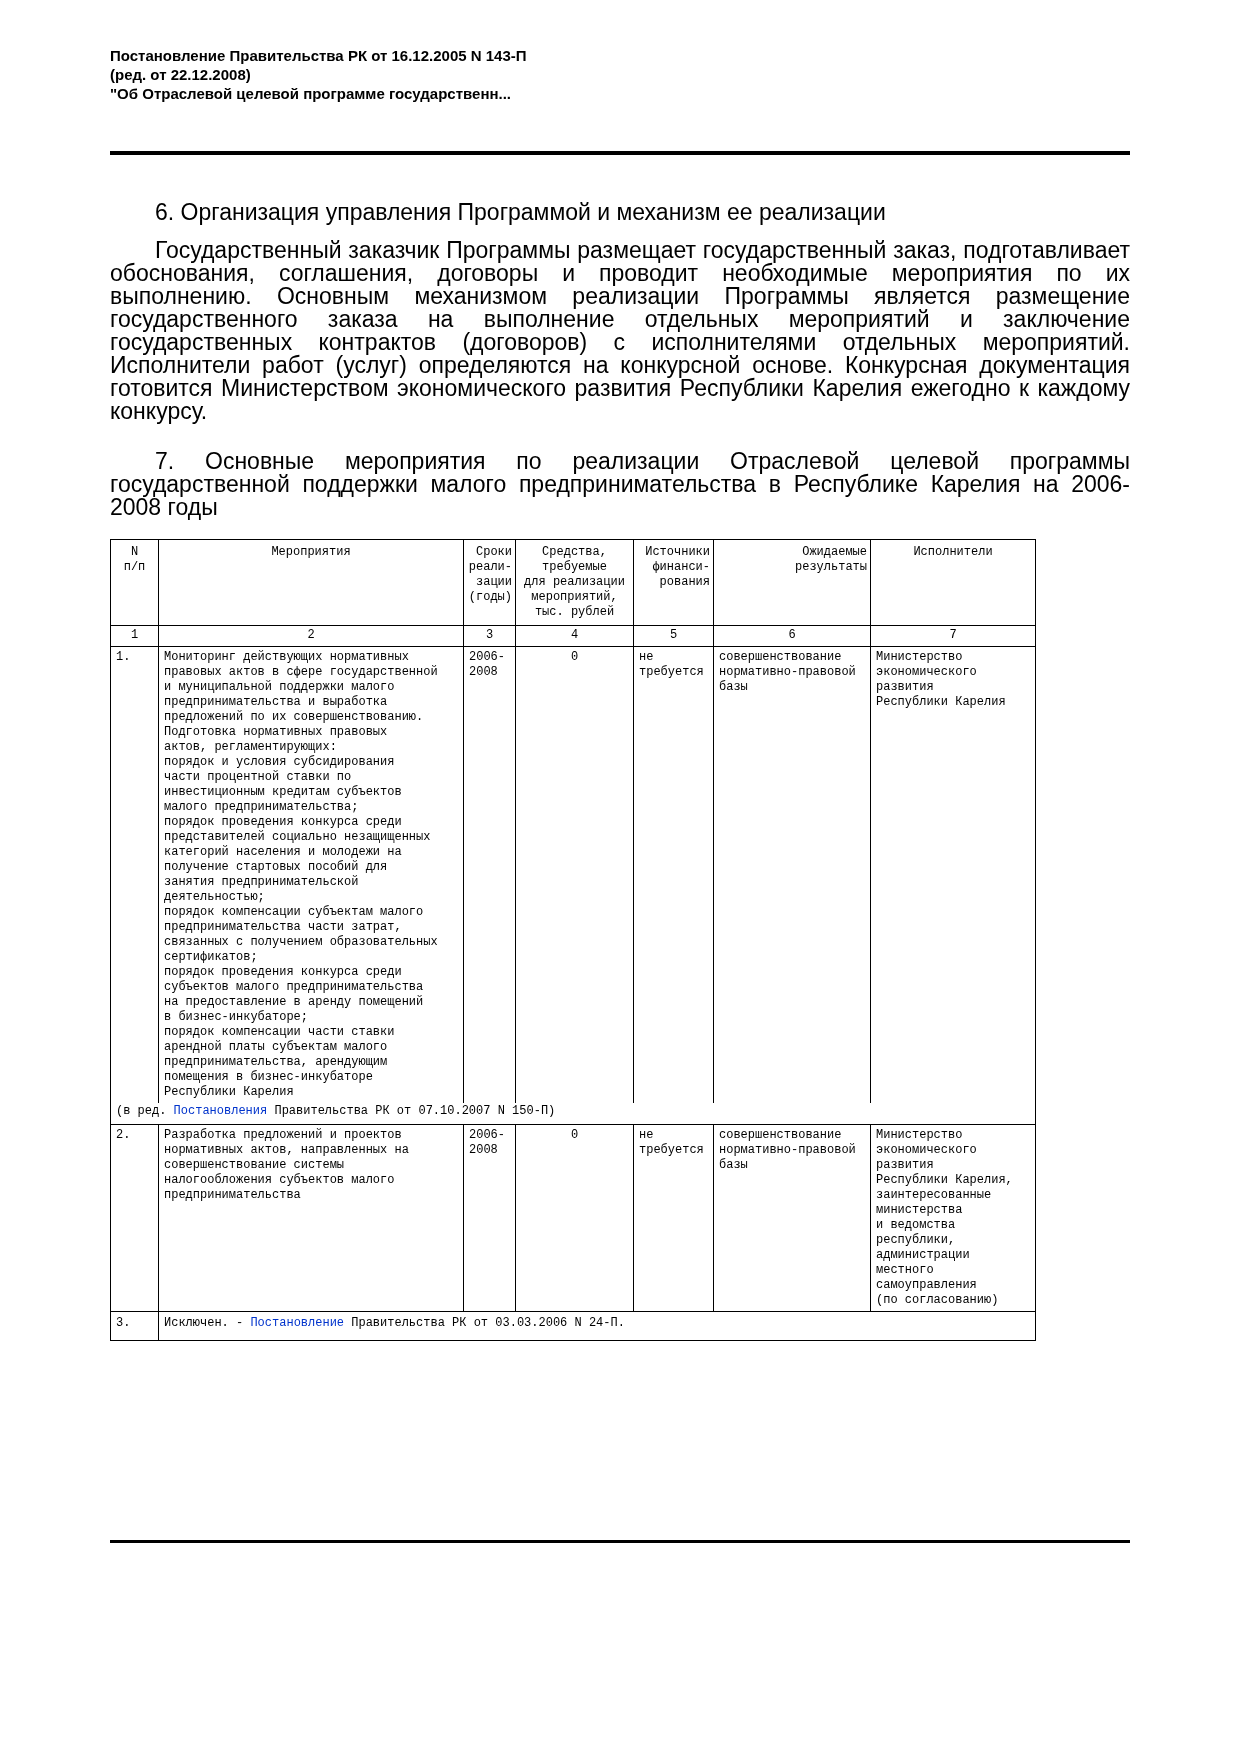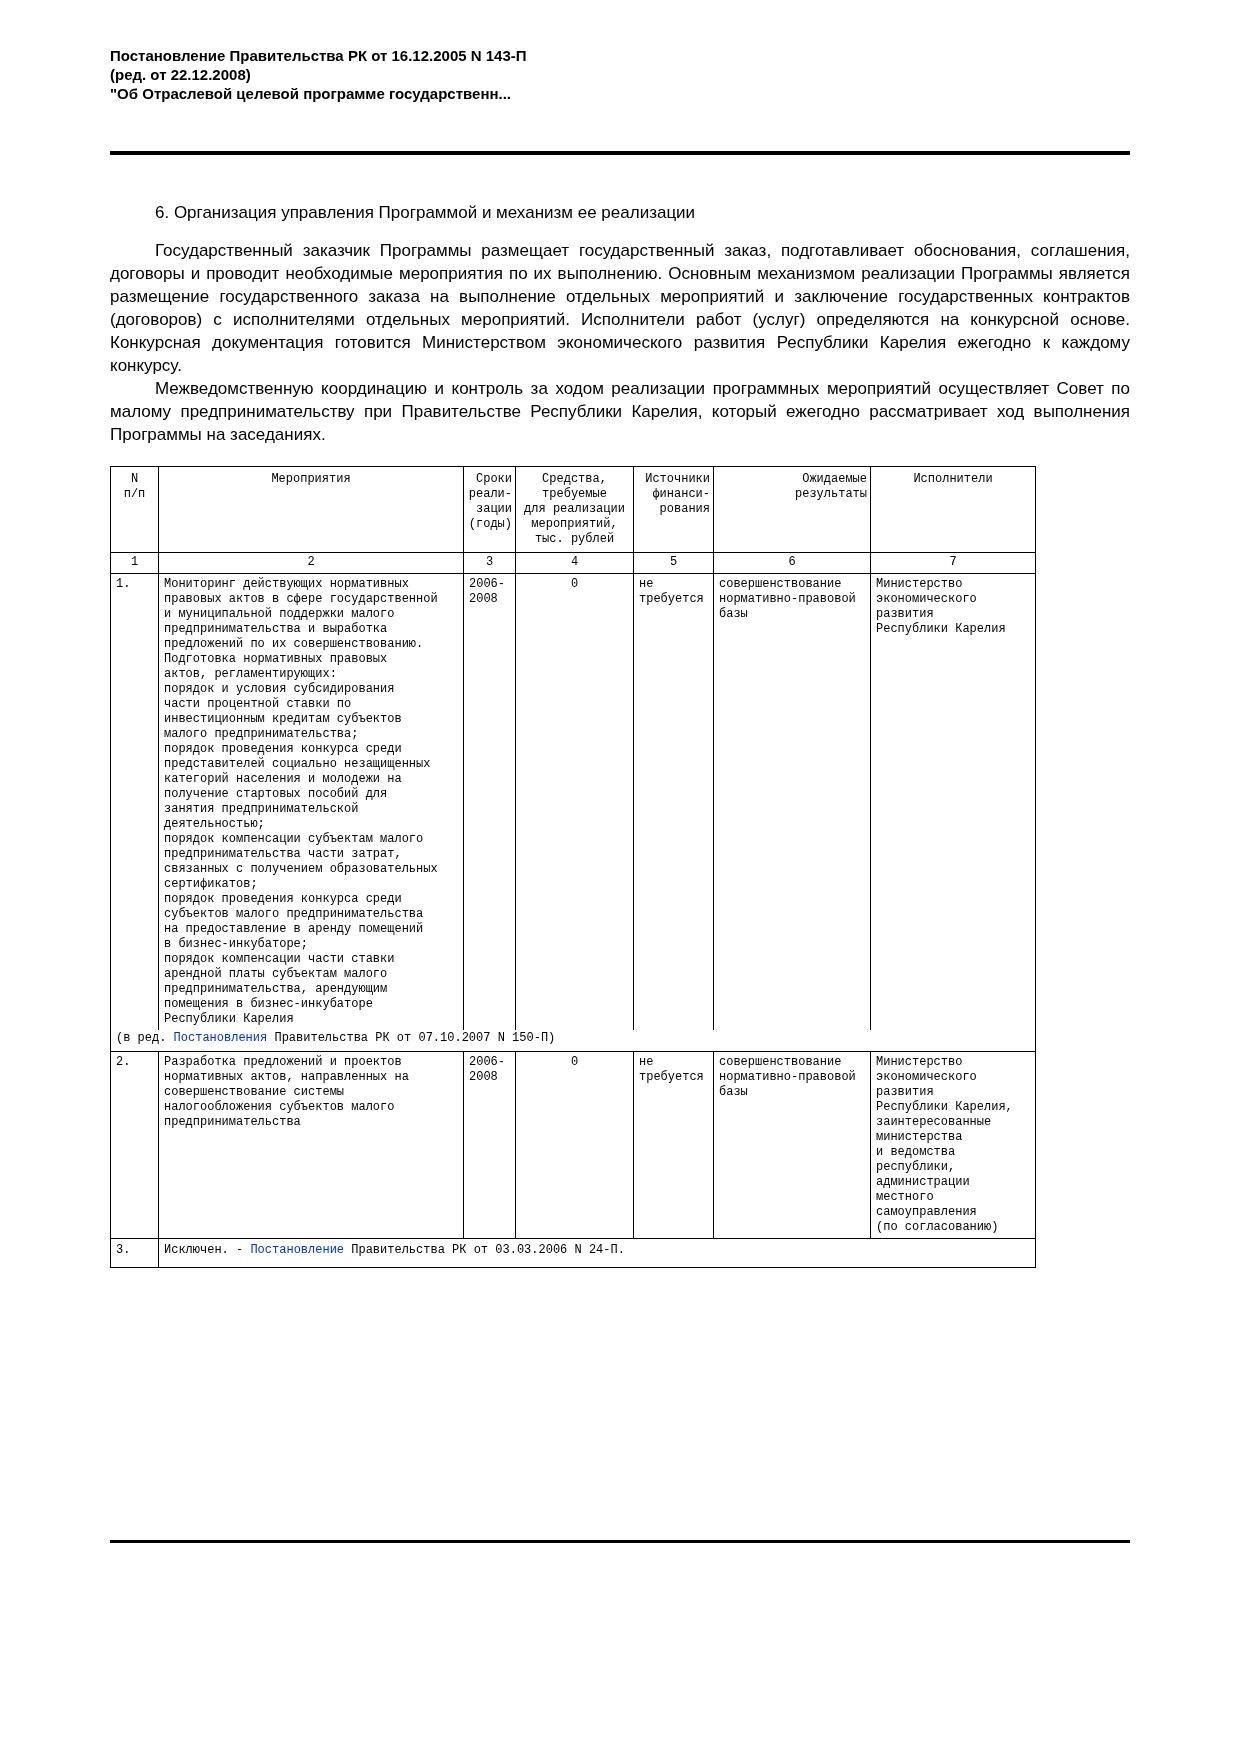--- a/index.html
+++ b/index.html
@@ -10,21 +10,21 @@
   
   .doc-header { display:flex; justify-content:space-between; align-items:flex-start; }
   .hdr-left { font-size:15px; line-height:19px; font-weight:bold; max-width:560px; }
   .hdr-right { font-size:15px; line-height:21px; font-weight:bold; text-align:right; }
   .link { color:#0033cc; text-decoration:none; cursor:pointer; }
   .rule { height:4px; background:#000; }
   .rule-top { margin-top:48px; }
 
   
   .content { margin-top:46px; }
-  .para { font-size:17px; line-height:23px; text-align:justify; text-indent:45px; }
+  .para { font-size:23px; line-height:23px; text-align:justify; text-indent:45px; }
   .sec-title { text-align:left; margin-bottom:15px; }
   .sec-title-7 { margin-top:27px; margin-bottom:0; }
 
   
   .doc-table { border-collapse:collapse; table-layout:fixed; width:925px; margin-top:20px;
                font-family:"Liberation Mono","DejaVu Sans Mono",monospace; font-size:12px; line-height:15px; }
   .doc-table td { border:1px solid #000; vertical-align:top; padding:3px 5px; white-space:pre-line; word-wrap:break-word; }
   .head-row td { padding:5px 3px; }
   .c { text-align:center; }
   .l { text-align:right; padding-left:6px; }
@@ -56,21 +56,21 @@
       <div>(ред. от 22.12.2008)</div>
       <div>"Об Отраслевой целевой программе государственн...</div>
     </div>
   </div>
 
   <div class="rule rule-top"></div>
 
   <div class="content">
     <p class="para sec-title">6. Организация управления Программой и механизм ее реализации</p>
     <p class="para">Государственный заказчик Программы размещает государственный заказ, подготавливает обоснования, соглашения, договоры и проводит необходимые мероприятия по их выполнению. Основным механизмом реализации Программы является размещение государственного заказа на выполнение отдельных мероприятий и заключение государственных контрактов (договоров) с исполнителями отдельных мероприятий. Исполнители работ (услуг) определяются на конкурсной основе. Конкурсная документация готовится Министерством экономического развития Республики Карелия ежегодно к каждому конкурсу.</p>
-    <p class="para">Межведомственную координацию и контроль за ходом реализации программных мероприятий осуществляет Совет по малому предпринимательству при Правительстве Республики Карелия, который ежегодно рассматривает ход выполнения Программы на заседаниях.</p>
+    <p class="para sec-title-7">7. Основные мероприятия по реализации Отраслевой целевой программы государственной поддержки малого предпринимательства в Республике Карелия на 2006-2008 годы</p>
 
     <table class="doc-table">
       <colgroup>
         <col style="width:48px">
           <col style="width:305px">
           <col style="width:52px">
           <col style="width:118px">
           <col style="width:80px">
           <col style="width:157px">
           <col style="width:165px">

